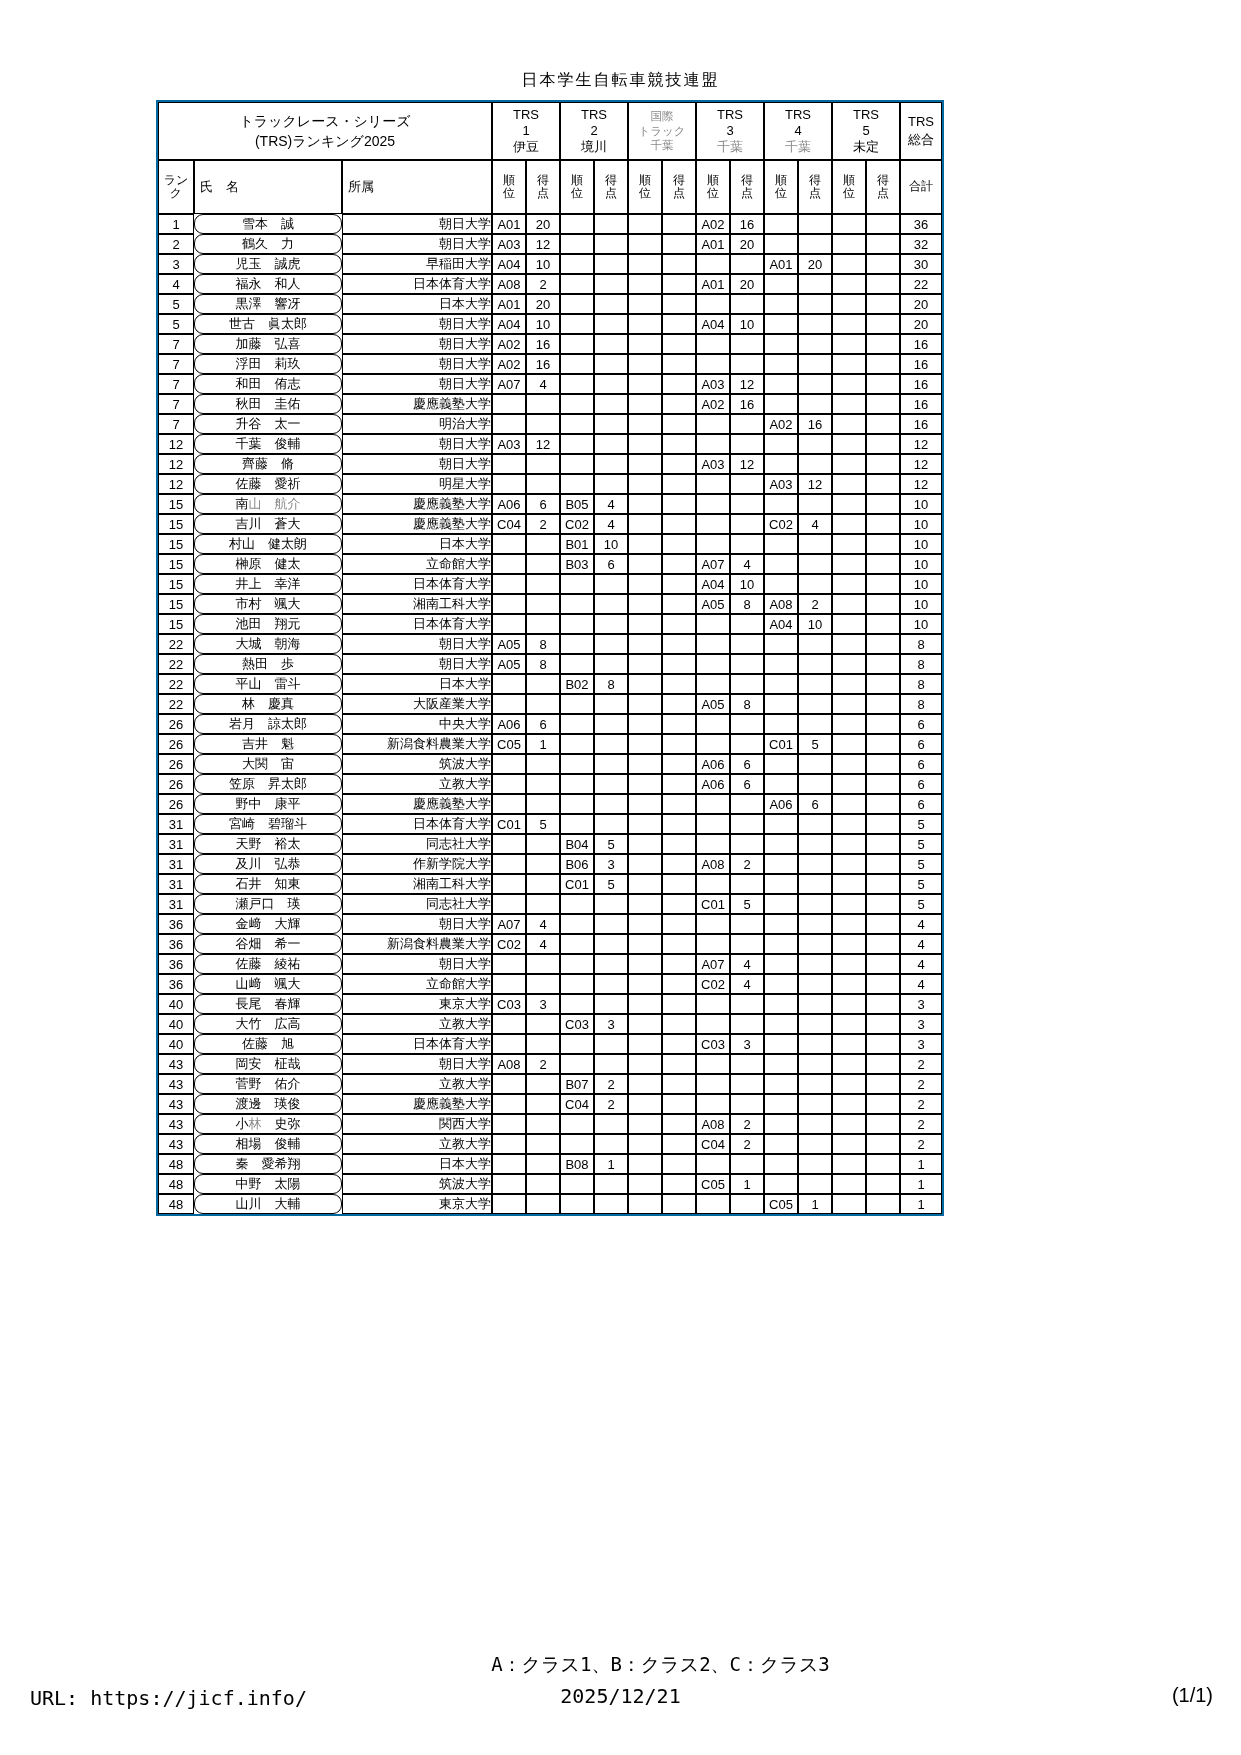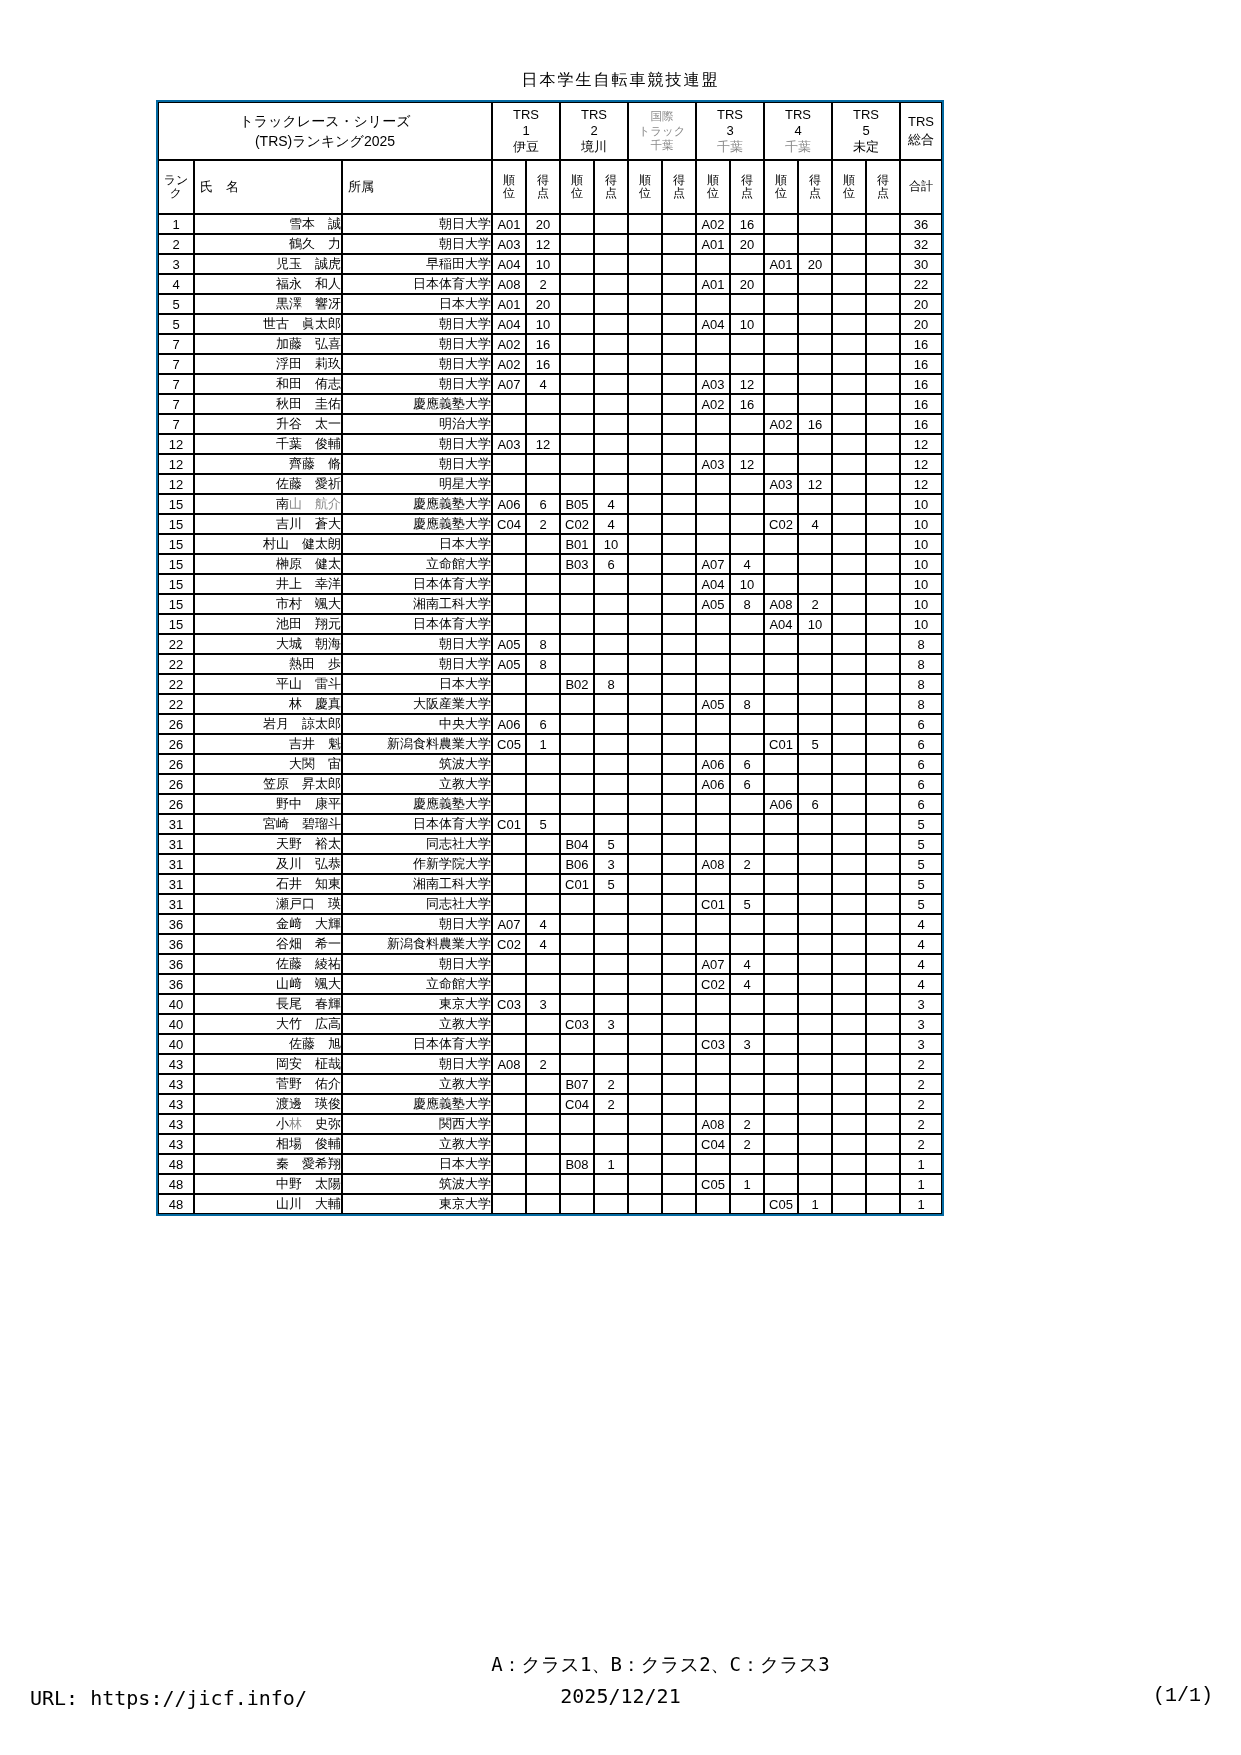--- a/index.html
+++ b/index.html
@@ -25,40 +25,40 @@
   
   .h-title{font-size:14px;text-align:center;line-height:1.45;}
   .h-event{font-size:13px;text-align:center;line-height:1.25;}
   .h-event.small{font-size:11.5px;line-height:1.3;}
   .h-total{font-size:13px;text-align:center;line-height:1.35;}
   .muted{color:#8a8a8a;}
   .h-sub{font-size:12px;text-align:center;line-height:1.1;}
   .h-sub.left{text-align:left;padding-left:5px;font-size:13px;margin-top:32px;}
   
   td.c-rank{font-size:13px;text-align:center;height:18px;}
-  td.c-name{font-size:13px;text-align:right;padding-left:4px;}
+  td.c-name{font-size:13px;text-align:center;padding-left:4px;border-radius:9px;}
   td.c-affil{font-size:13px;text-align:right;padding-left:4px;}
   td.c-res{font-size:13px;text-align:center;}
   td.c-total{font-size:13px;text-align:center;}
   
   .footer-url{
     position:absolute;left:30px;top:1686px;
     font-family:"DejaVu Sans Mono","Liberation Mono",monospace;font-size:20px;
   }
   .footer-legend{
     position:absolute;left:0;top:1652px;width:100%;text-align:center;
     font-family:"DejaVu Sans Mono","Liberation Mono",monospace;font-size:19px;padding-left:40px;
   }
   .footer-date{
     position:absolute;left:0;top:1684px;width:100%;text-align:center;
     font-family:"DejaVu Sans Mono","Liberation Mono",monospace;font-size:20px;
   }
   .footer-page{
     position:absolute;right:28px;top:1684px;
-    font-family:Liberation Mono, monospace;font-size:20px;
+    font-family:Liberation Sans, sans-serif;font-size:20px;
   }
 </style>
 </head>
 <body>
 
 <div class="page-title">日本学生自転車競技連盟</div>
 
 <div class="table-wrap">
   <table class="rank">
     <colgroup>

